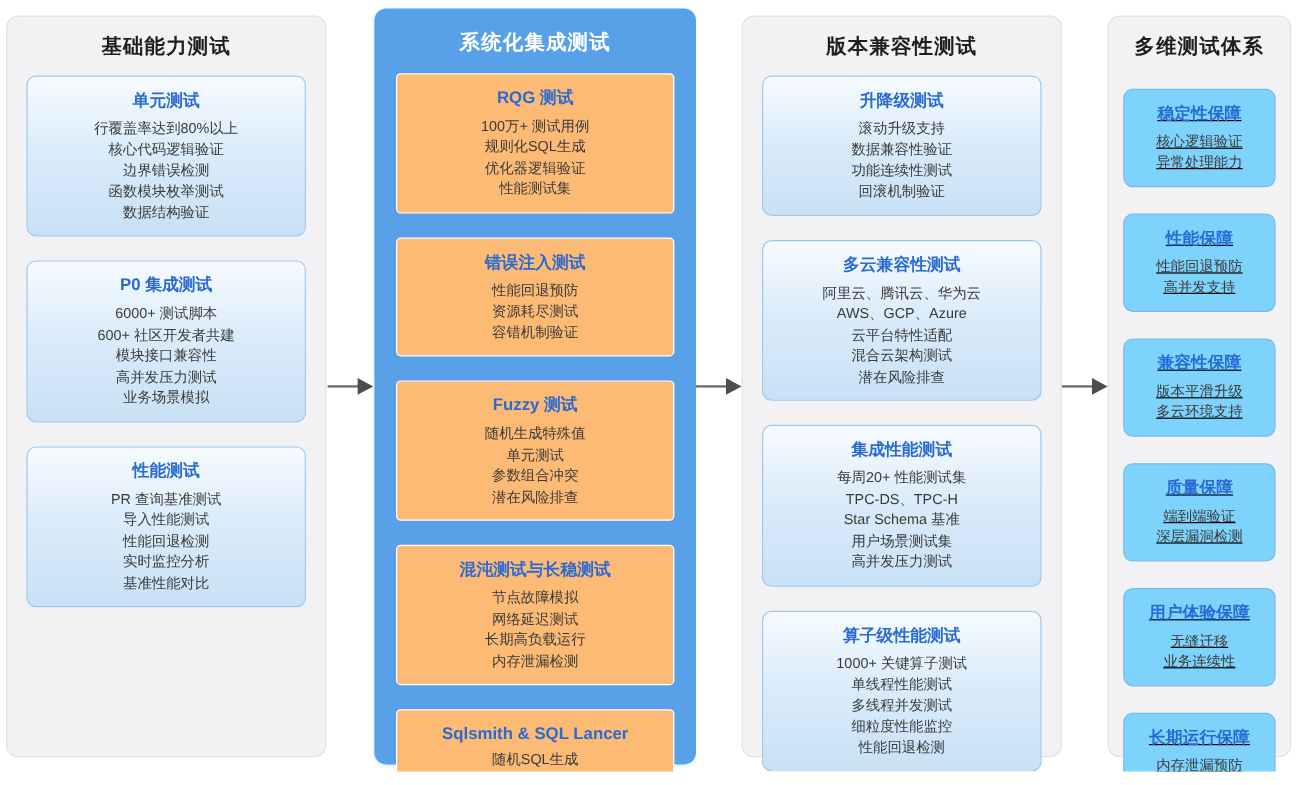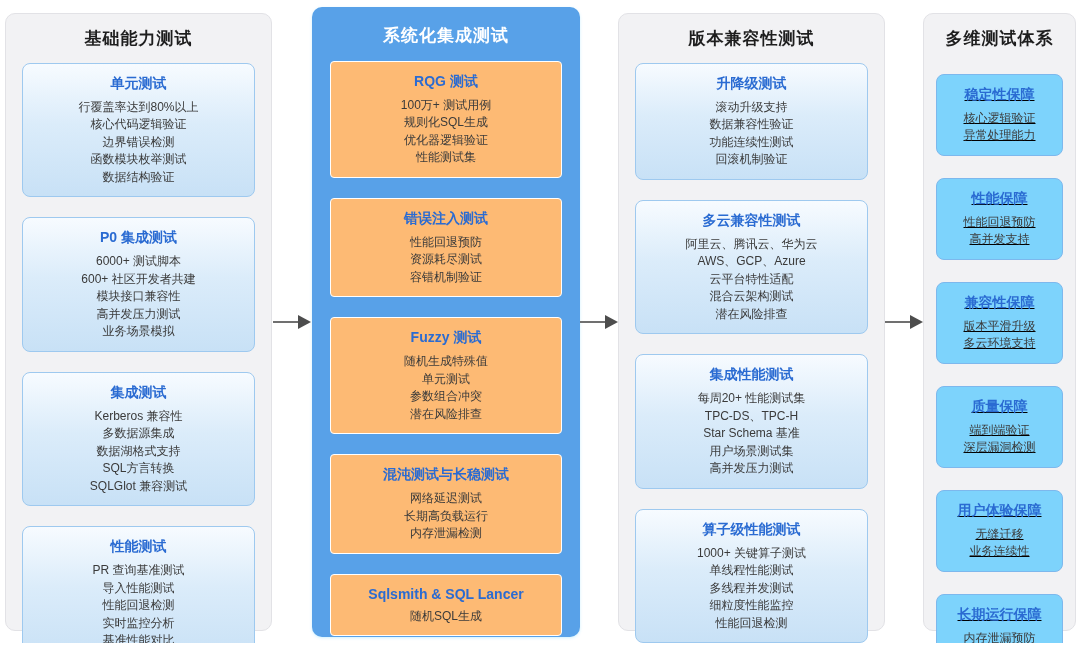--- a/index.html
+++ b/index.html
@@ -132,28 +132,20 @@
         </div>
         <div class="card">
           <div class="card-title">P0 集成测试</div>
           <div class="card-item">6000+ 测试脚本</div>
           <div class="card-item">600+ 社区开发者共建</div>
           <div class="card-item">模块接口兼容性</div>
           <div class="card-item">高并发压力测试</div>
           <div class="card-item">业务场景模拟</div>
         </div>
         <div class="card">
-          <div class="card-title">集成测试</div>
-          <div class="card-item">Kerberos 兼容性</div>
-          <div class="card-item">多数据源集成</div>
-          <div class="card-item">数据湖格式支持</div>
-          <div class="card-item">SQL方言转换</div>
-          <div class="card-item">SQLGlot 兼容测试</div>
-        </div>
-        <div class="card">
           <div class="card-title">性能测试</div>
           <div class="card-item">PR 查询基准测试</div>
           <div class="card-item">导入性能测试</div>
           <div class="card-item">性能回退检测</div>
           <div class="card-item">实时监控分析</div>
           <div class="card-item">基准性能对比</div>
         </div>
       </div>
     </div>
     <div class="arrow a1">
@@ -178,20 +170,21 @@
         </div>
         <div class="card">
           <div class="card-title">Fuzzy 测试</div>
           <div class="card-item">随机生成特殊值</div>
           <div class="card-item">单元测试</div>
           <div class="card-item">参数组合冲突</div>
           <div class="card-item">潜在风险排查</div>
         </div>
         <div class="card">
           <div class="card-title">混沌测试与长稳测试</div>
+          <div class="card-item">节点故障模拟</div>
           <div class="card-item">网络延迟测试</div>
           <div class="card-item">长期高负载运行</div>
           <div class="card-item">内存泄漏检测</div>
         </div>
         <div class="card">
           <div class="card-title">Sqlsmith &amp; SQL Lancer</div>
           <div class="card-item">随机SQL生成</div>
         </div>
       </div>
     </div>

